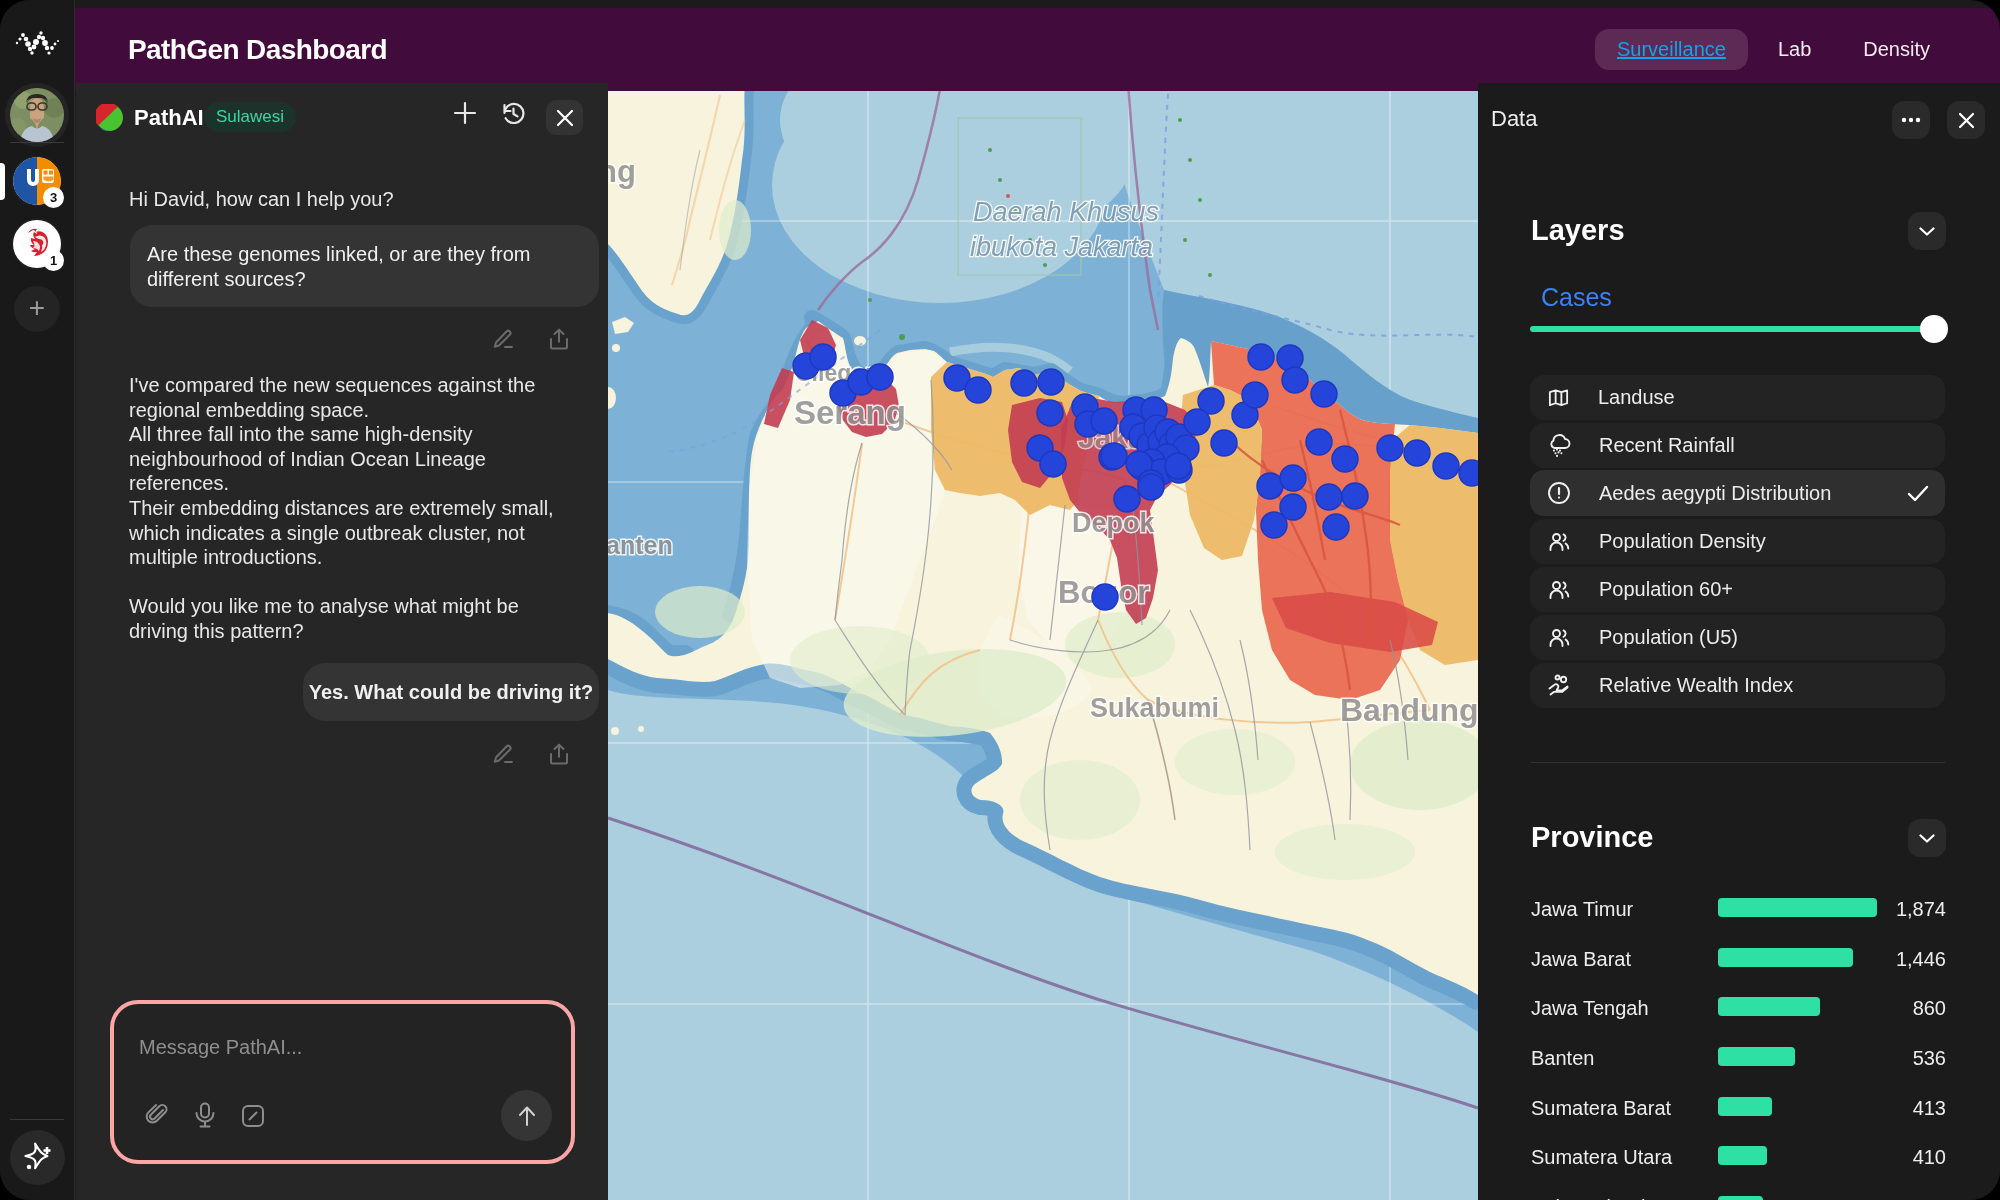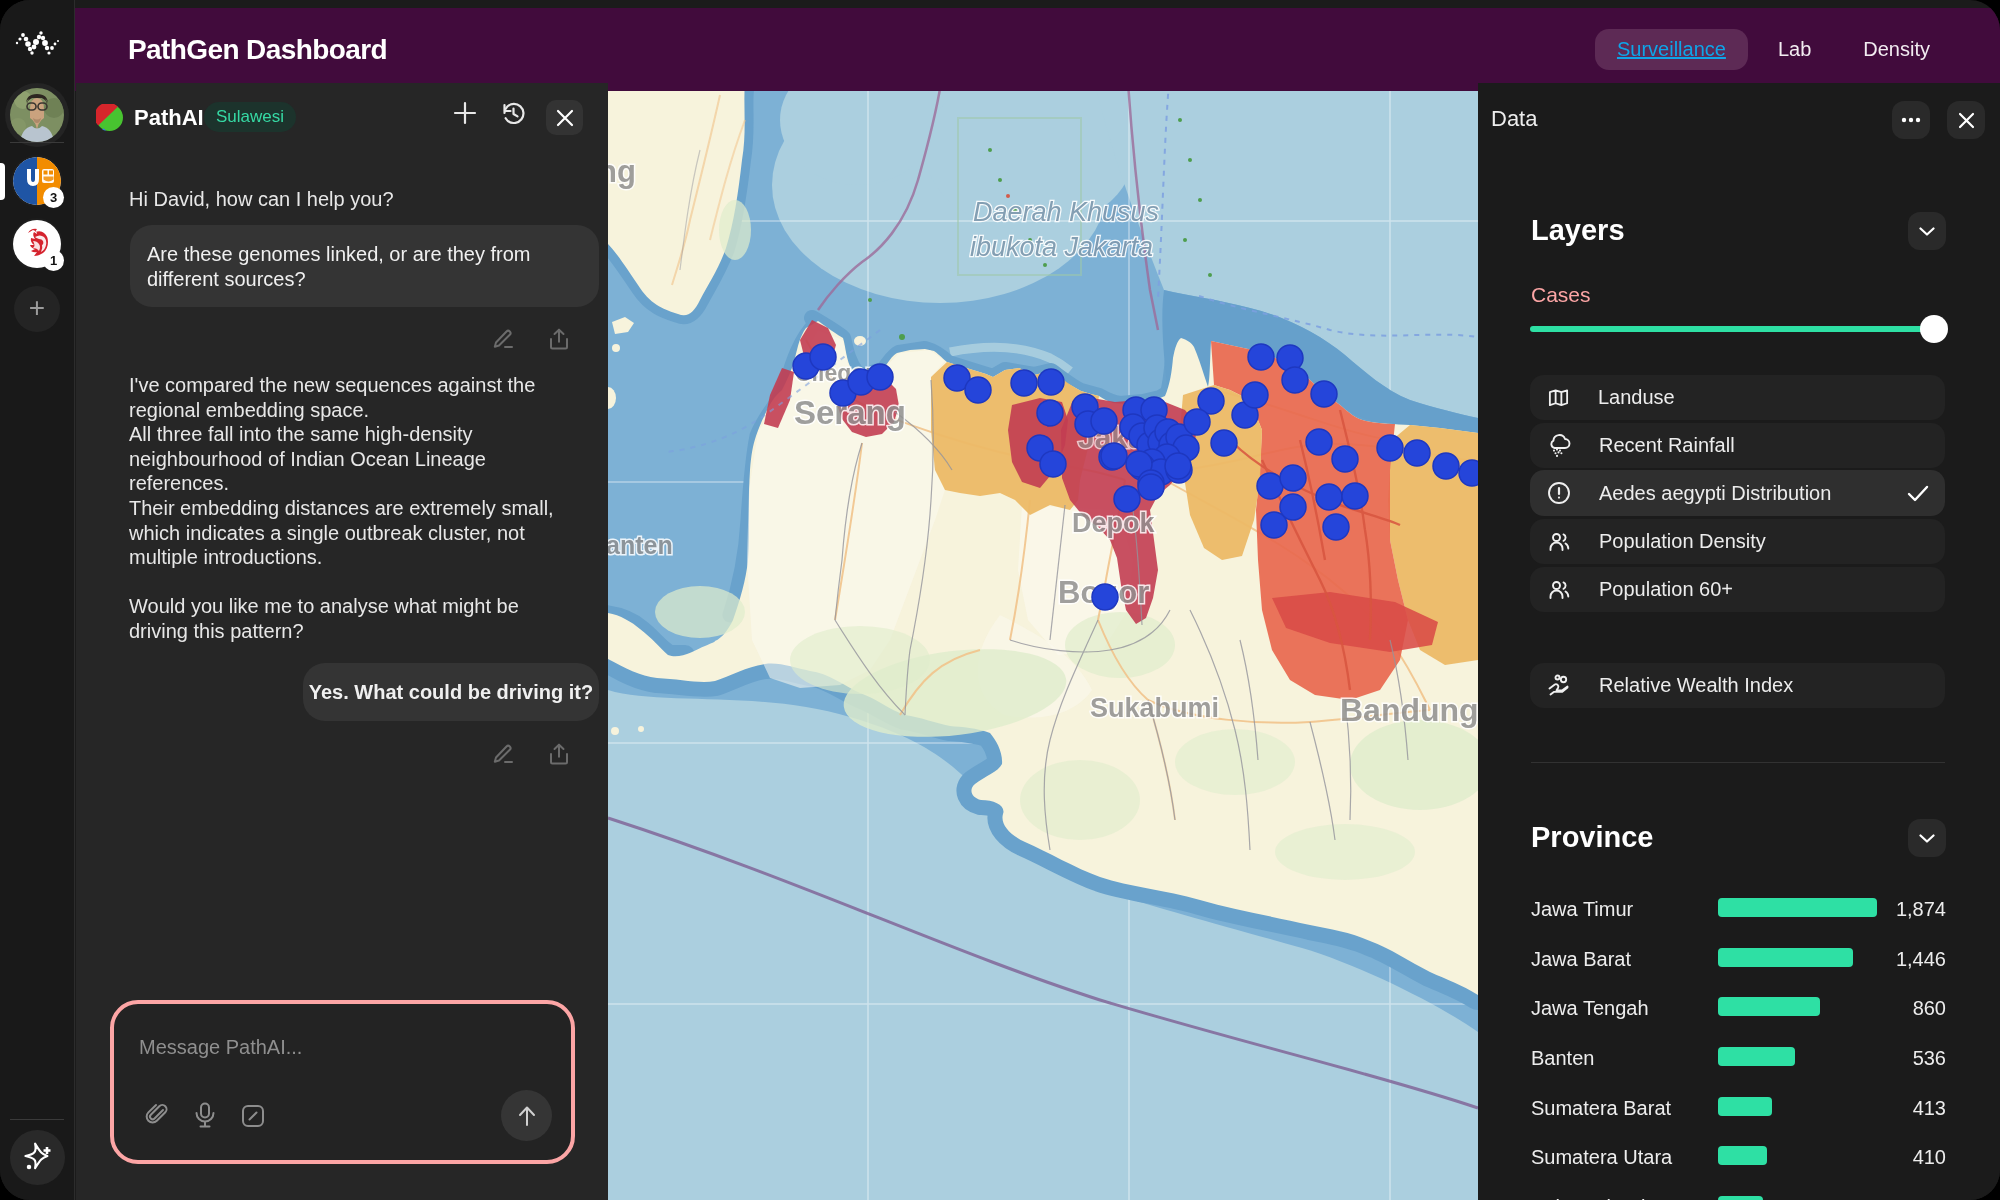--- a/index.html
+++ b/index.html
@@ -36,21 +36,21 @@
   .composer { position:absolute; left:34px; top:917px; width:465px; height:164px; border:4px solid #fca5a5; border-radius:28px; background:#232323; }
   .composer .ph { position:absolute; left:25px; top:32px; font-size:20px; color:#8f8f8f; }
     .sendbtn { position:absolute; left:387px; top:86px; width:51px; height:51px; border-radius:50%; background:#353535; display:flex; align-items:center; justify-content:center; }
   
   .map { position:absolute; left:608px; top:83px; width:870px; height:1117px; background:#7db1d5; }
   
   .data { position:absolute; left:1478px; top:83px; right:0; bottom:0; background:#1b1b1b; }
   .data .hd { position:absolute; left:13px; top:23px; font-size:22px; color:#ededed; }
   .sqbtn { position:absolute; width:38px; height:38px; border-radius:12px; background:#2a2a2a; display:flex; align-items:center; justify-content:center; }
   .sect { position:absolute; left:53px; font-size:29px; font-weight:600; color:#fff; }
-  .cases { position:absolute; left:53px; top:200px; font-size:21px; color:#fca5a5; }
+  .cases { position:absolute; left:63px; top:200px; font-size:25px; color:#3b82f6; }
   .slider { position:absolute; left:52px; top:243px; width:415px; height:6px; border-radius:3px; background:#2ee0a4; }
   .knob { position:absolute; right:-3px; top:-11px; width:28px; height:28px; border-radius:50%; background:#fff; }
   .litem { position:absolute; left:52px; width:415px; height:45px; border-radius:14px; background:#232323; color:#ececec; font-size:20px; display:flex; align-items:center; }
   .litem svg { margin-left:17px; }
   .litem span { margin-left:28px; }
   .ldiv { position:absolute; left:53px; top:679px; width:414px; border-top:1px solid #323232; }
   .prow { position:absolute; left:53px; width:415px; height:20px; color:#ededed; font-size:20px; }
   .prow .bar { position:absolute; left:187px; top:0; height:19px; border-radius:4px; background:#2ee0a4; }
   .prow .val { position:absolute; right:0; top:0; }
 </style>
@@ -482,20 +482,29 @@
       </div>
     <div class="litem" style="top:484px">
       <svg width="24" height="24" viewBox="0 0 24 24" fill="none" stroke="#efefef" stroke-width="1.9" stroke-linecap="round" stroke-linejoin="round">
           <circle cx="9.5" cy="7.5" r="3.5"></circle>
           <path d="M3.5 20 v-1.5 a6 6 0 0 1 12 0 V20"></path>
           <path d="M16.5 4.4 a3.5 3.5 0 0 1 0 6.4"></path>
           <path d="M18.5 13.5 a6 6 0 0 1 2.8 5"></path>
         </svg>
       <span>Population 60+</span>
       </div>
+    <div class="litem" style="top:532px">
+      <svg width="24" height="24" viewBox="0 0 24 24" fill="none" stroke="#efefef" stroke-width="1.9" stroke-linecap="round" stroke-linejoin="round">
+          <circle cx="9.5" cy="7.5" r="3.5"></circle>
+          <path d="M3.5 20 v-1.5 a6 6 0 0 1 12 0 V20"></path>
+          <path d="M16.5 4.4 a3.5 3.5 0 0 1 0 6.4"></path>
+          <path d="M18.5 13.5 a6 6 0 0 1 2.8 5"></path>
+        </svg>
+      <span>Population (U5)</span>
+      </div>
     <div class="litem" style="top:580px">
       <svg width="24" height="24" viewBox="0 0 24 24" fill="none" stroke="#efefef" stroke-width="1.9" stroke-linecap="round" stroke-linejoin="round">
           <circle cx="16.5" cy="5.5" r="2.7"></circle>
           <circle cx="10.5" cy="3.5" r="2"></circle>
           <path d="M2.5 14.5 l5 -3.8 a2.4 2.4 0 0 1 3.6 3 L9.5 16.5 h5.5 l5.5 -4"></path>
           <path d="M3.5 20.5 l3.3 -2.6 h8.2 l5.5 -4.4"></path>
         </svg>
       <span>Relative Wealth Index</span>
       </div>
     <div class="ldiv"></div>

